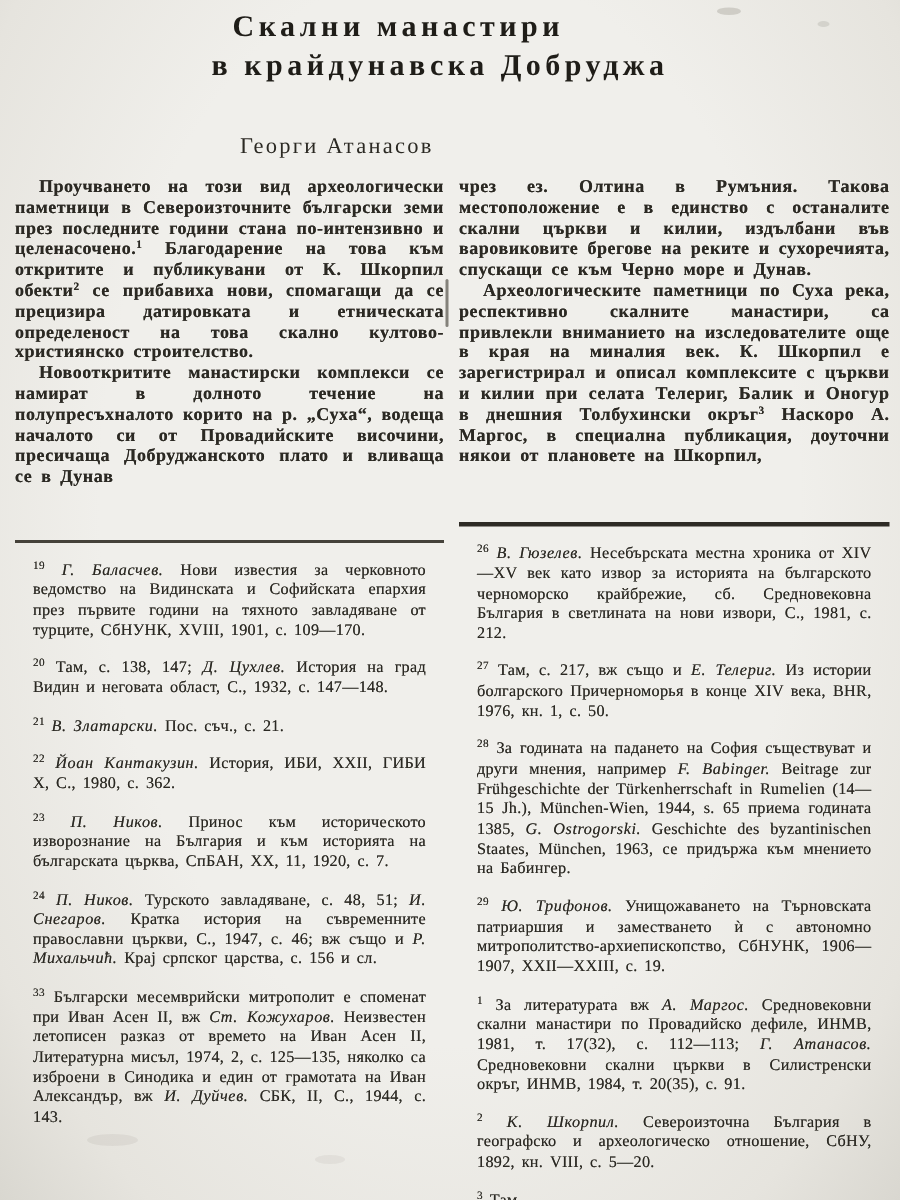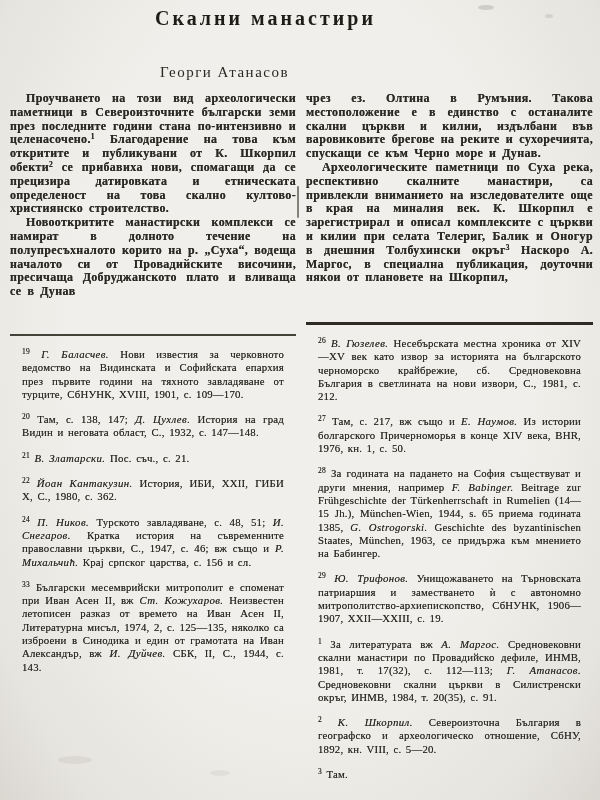--- a/index.html
+++ b/index.html
@@ -94,51 +94,53 @@
 
   <div class="artifact artifact-vline"></div>
   <div class="artifact speck-1"></div>
   <div class="artifact speck-2"></div>
   <div class="artifact speck-3"></div>
   <div class="artifact speck-4"></div>
 
   <header class="header">
     <div class="title">
       <div class="title-line title-line-1">Скални манастири</div>
+      <div class="title-line title-line-2">в крайдунавска Добруджа</div>
     </div>
     <div class="author">Георги Атанасов</div>
   </header>
 
   <div class="columns">
 
     <section class="col col-left">
       <div class="body">
           <p class="indent"><span>Проучването на този вид археологически паметници в Североизточните български земи през последните години стана по-интензивно и целенасочено.</span><sup>1</sup><span> Благодарение на това към откритите и публикувани от К. Шкорпил обекти</span><sup>2</sup><span> се прибавиха нови, спомагащи да се прецизира датировката и етническата определеност на това скално култово-християнско строителство.</span></p>
           <p class="indent"><span>Новооткритите манастирски комплекси се намират в долното течение на полупресъхналото корито на р. „Суха“, водеща началото си от Провадийските височини, пресичаща Добруджанското плато и вливаща се в Дунав</span></p>
         </div>
       <div class="fn-rule rule-left"></div>
       <div class="footnotes">
           <p><sup>19</sup> <i>Г. Баласчев.</i><span> Нови известия за черковното ведомство на Видинската и Софийската епархия през първите години на тяхното завладяване от турците, СбНУНК, XVIII, 1901, с. 109—170.</span></p>
           <p><sup>20</sup> <span>Там, с. 138, 147; </span><i>Д. Цухлев.</i><span> История на град Видин и неговата област, С., 1932, с. 147—148.</span></p>
           <p><sup>21</sup> <i>В. Златарски.</i><span> Пос. съч., с. 21.</span></p>
           <p><sup>22</sup> <i>Йоан Кантакузин.</i><span> История, ИБИ, XXII, ГИБИ X, С., 1980, с. 362.</span></p>
+          <p><sup>23</sup> <i>П. Ников.</i><span> Принос към историческото изворознание на България и към историята на българската църква, СпБАН, XX, 11, 1920, с. 7.</span></p>
           <p><sup>24</sup> <i>П. Ников.</i><span> Турското завладяване, с. 48, 51; </span><i>И. Снегаров.</i><span> Кратка история на съвременните православни църкви, С., 1947, с. 46; вж също и </span><i>Р. Михальчић.</i><span> Крај српског царства, с. 156 и сл.</span></p>
           <p><sup>33</sup> <span>Български месемврийски митрополит е споменат при Иван Асен II, вж </span><i>Ст. Кожухаров.</i><span> Неизвестен летописен разказ от времето на Иван Асен II, Литературна мисъл, 1974, 2, с. 125—135, няколко са изброени в Синодика и един от грамотата на Иван Александър, вж </span><i>И. Дуйчев.</i><span> СБК, II, С., 1944, с. 143.</span></p>
         </div>
     </section>
 
     <section class="col col-right">
       <div class="body">
           <p><span>чрез ез. Олтина в Румъния. Такова местоположение е в единство с останалите скални църкви и килии, издълбани във варовиковите брегове на реките и сухоречията, спускащи се към Черно море и Дунав.</span></p>
           <p class="indent"><span>Археологическите паметници по Суха река, респективно скалните манастири, са привлекли вниманието на изследователите още в края на миналия век. К. Шкорпил е зарегистрирал и описал комплексите с църкви и килии при селата Телериг, Балик и Оногур в днешния Толбухински окръг</span><sup>3</sup><span> Наскоро А. Маргос, в специална публикация, доуточни някои от плановете на Шкорпил,</span></p>
         </div>
       <div class="fn-rule rule-right"></div>
       <div class="footnotes">
           <p><sup>26</sup> <i>В. Гюзелев.</i><span> Несебърската местна хроника от XIV—XV век като извор за историята на българското черноморско крайбрежие, сб. Средновековна България в светлината на нови извори, С., 1981, с. 212.</span></p>
-          <p><sup>27</sup> <span>Там, с. 217, вж също и </span><i>Е. Наумов.</i><span> Из истории болгарского Причерноморья в конце XIV века, BHR, 1976, кн. 1, с. 50.</span></p>
+          <p><sup>27</sup> <span>Там, с. 217, вж също и </span><i>Е. Телериг.</i><span> Из истории болгарского Причерноморья в конце XIV века, BHR, 1976, кн. 1, с. 50.</span></p>
           <p><sup>28</sup> <span>За годината на падането на София съществуват и други мнения, например </span><i>F. Babinger.</i><span> Beitrage zur Frühgeschichte der Türkenherrschaft in Rumelien (14—15 Jh.), München-Wien, 1944, s. 65 приема годината 1385, </span><i>G. Ostrogorski.</i><span> Geschichte des byzantinischen Staates, München, 1963, се придържа към мнението на Бабингер.</span></p>
           <p><sup>29</sup> <i>Ю. Трифонов.</i><span> Унищожаването на Търновската патриаршия и заместването ѝ с автономно митрополитство-архиепископство, СбНУНК, 1906—1907, XXII—XXIII, с. 19.</span></p>
           <p><sup>1</sup> <span>За литературата вж </span><i>А. Маргос.</i><span> Средновековни скални манастири по Провадийско дефиле, ИНМВ, 1981, т. 17(32), с. 112—113; </span><i>Г. Атанасов.</i><span> Средновековни скални църкви в Силистренски окръг, ИНМВ, 1984, т. 20(35), с. 91.</span></p>
           <p><sup>2</sup> <i>К. Шкорпил.</i><span> Североизточна България в географско и археологическо отношение, СбНУ, 1892, кн. VIII, с. 5—20.</span></p>
           <p><sup>3</sup> <span>Там.</span></p>
         </div>
     </section>
 
   </div>
 </div>

